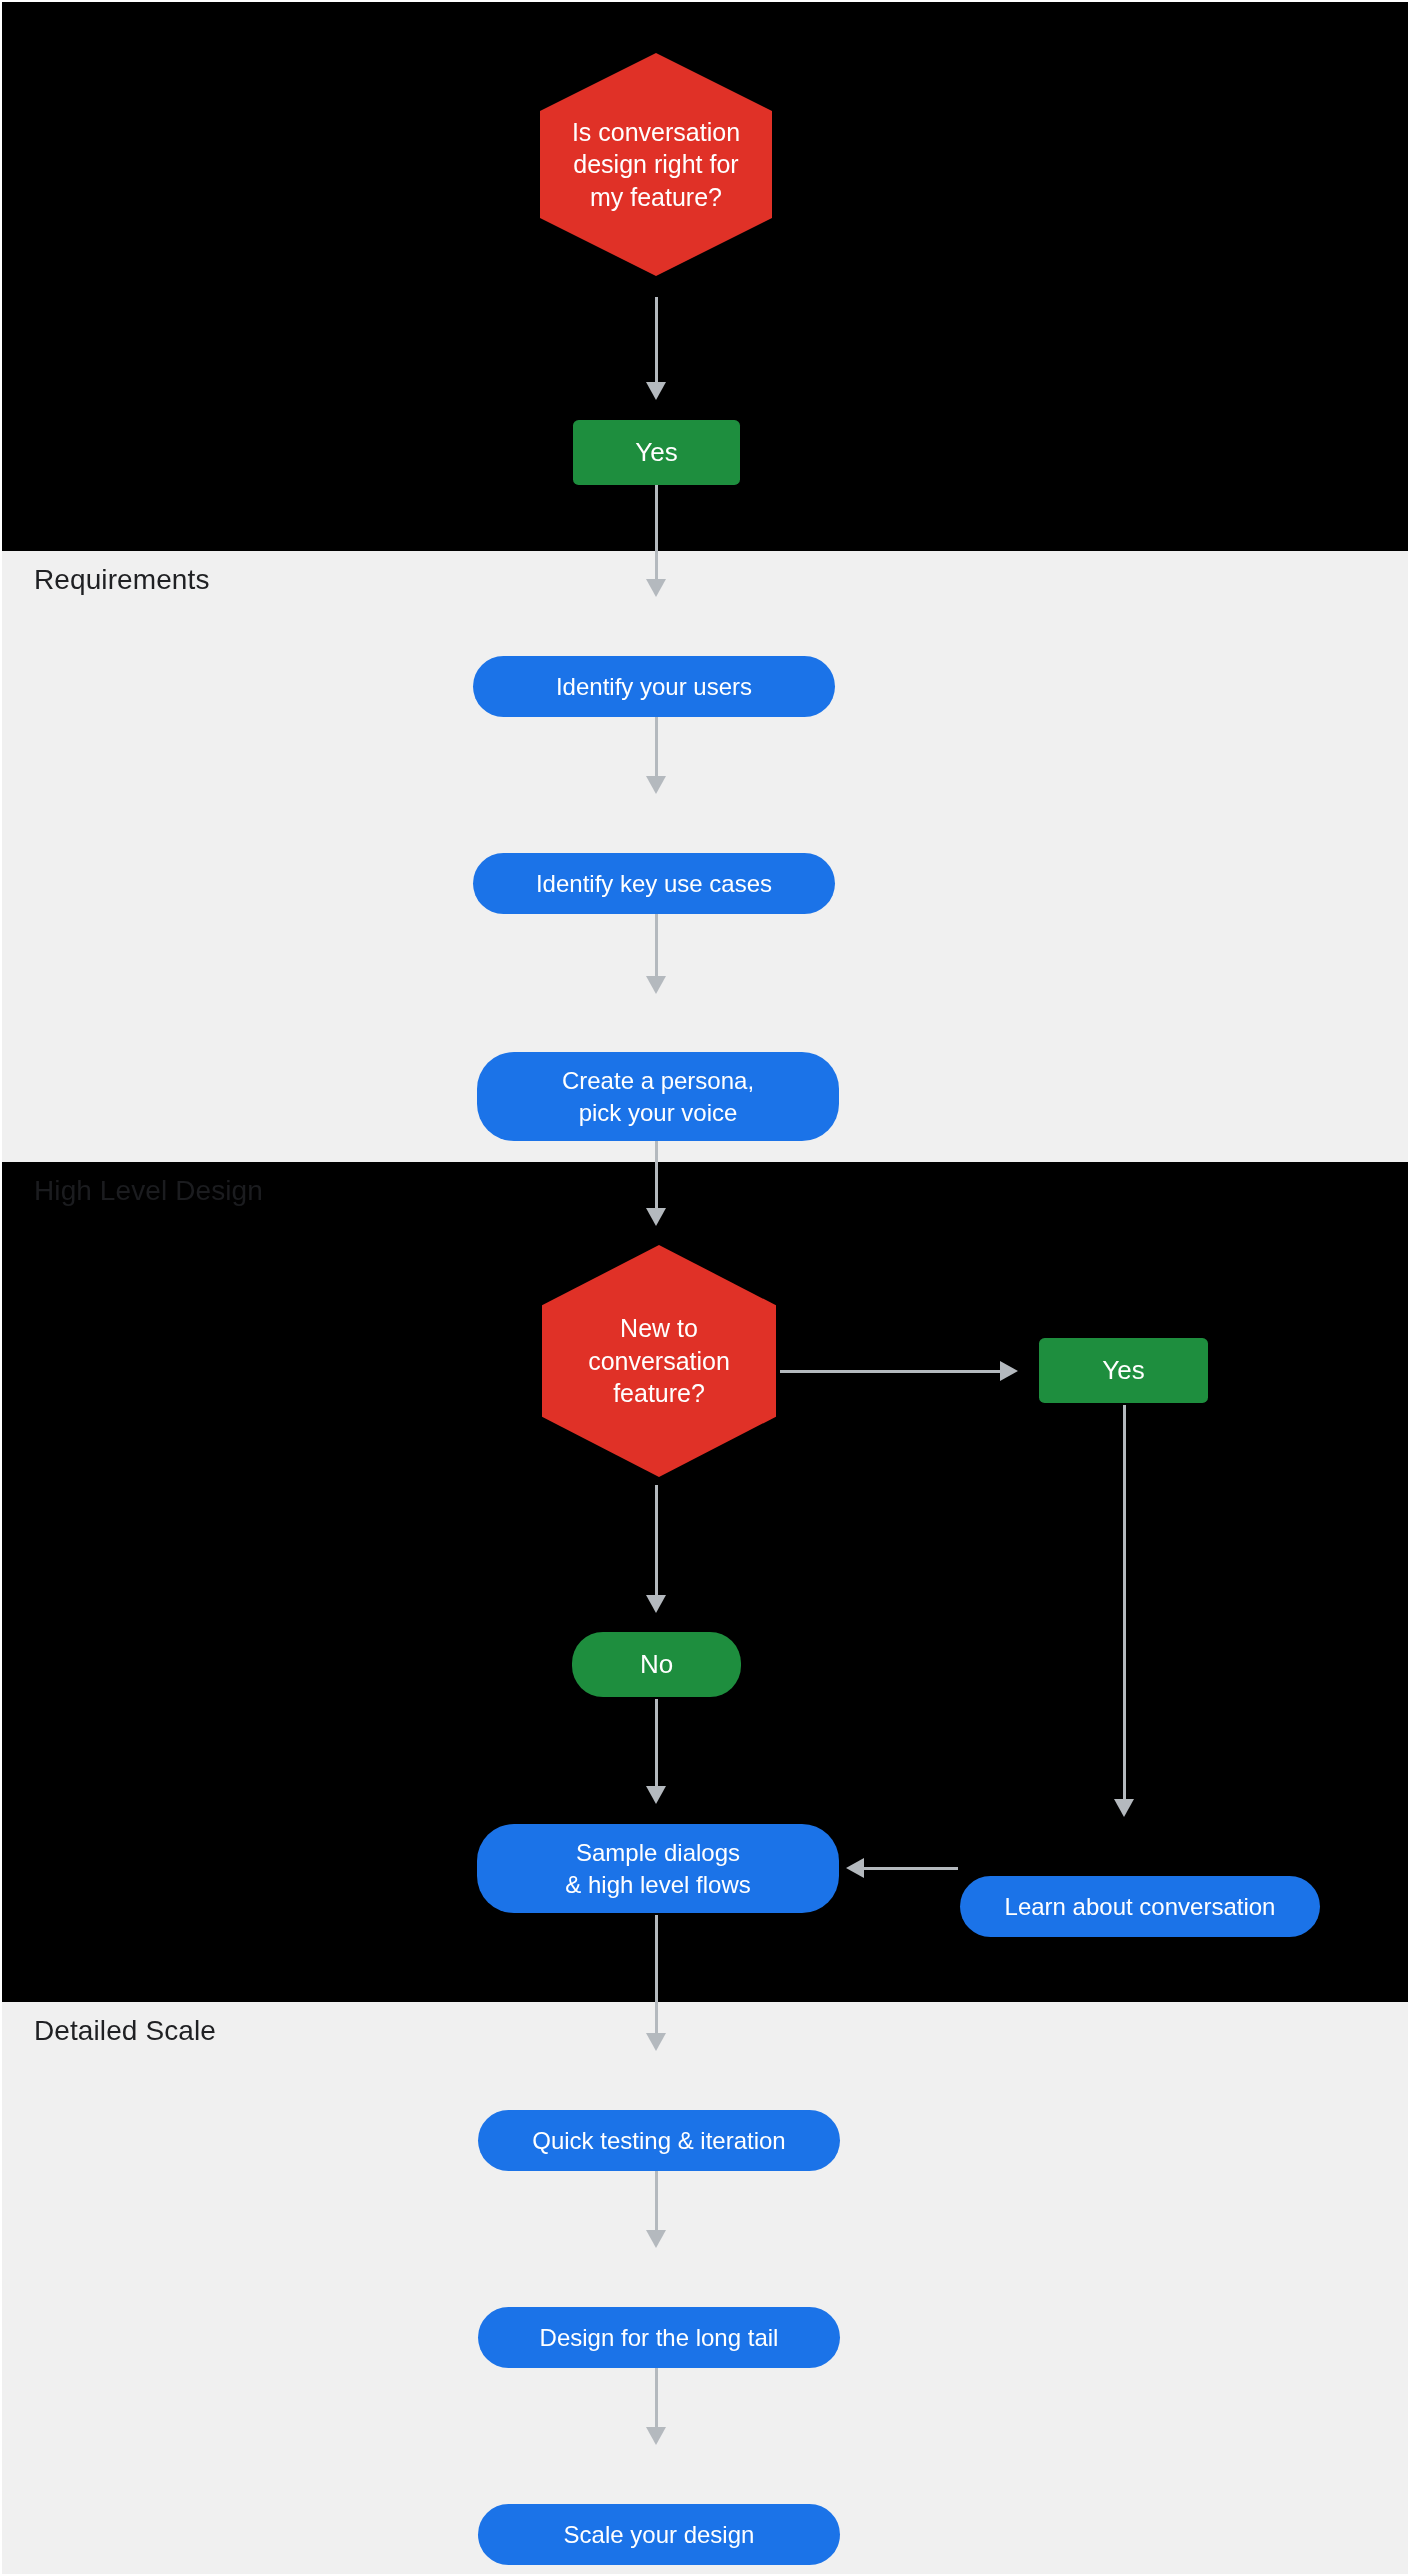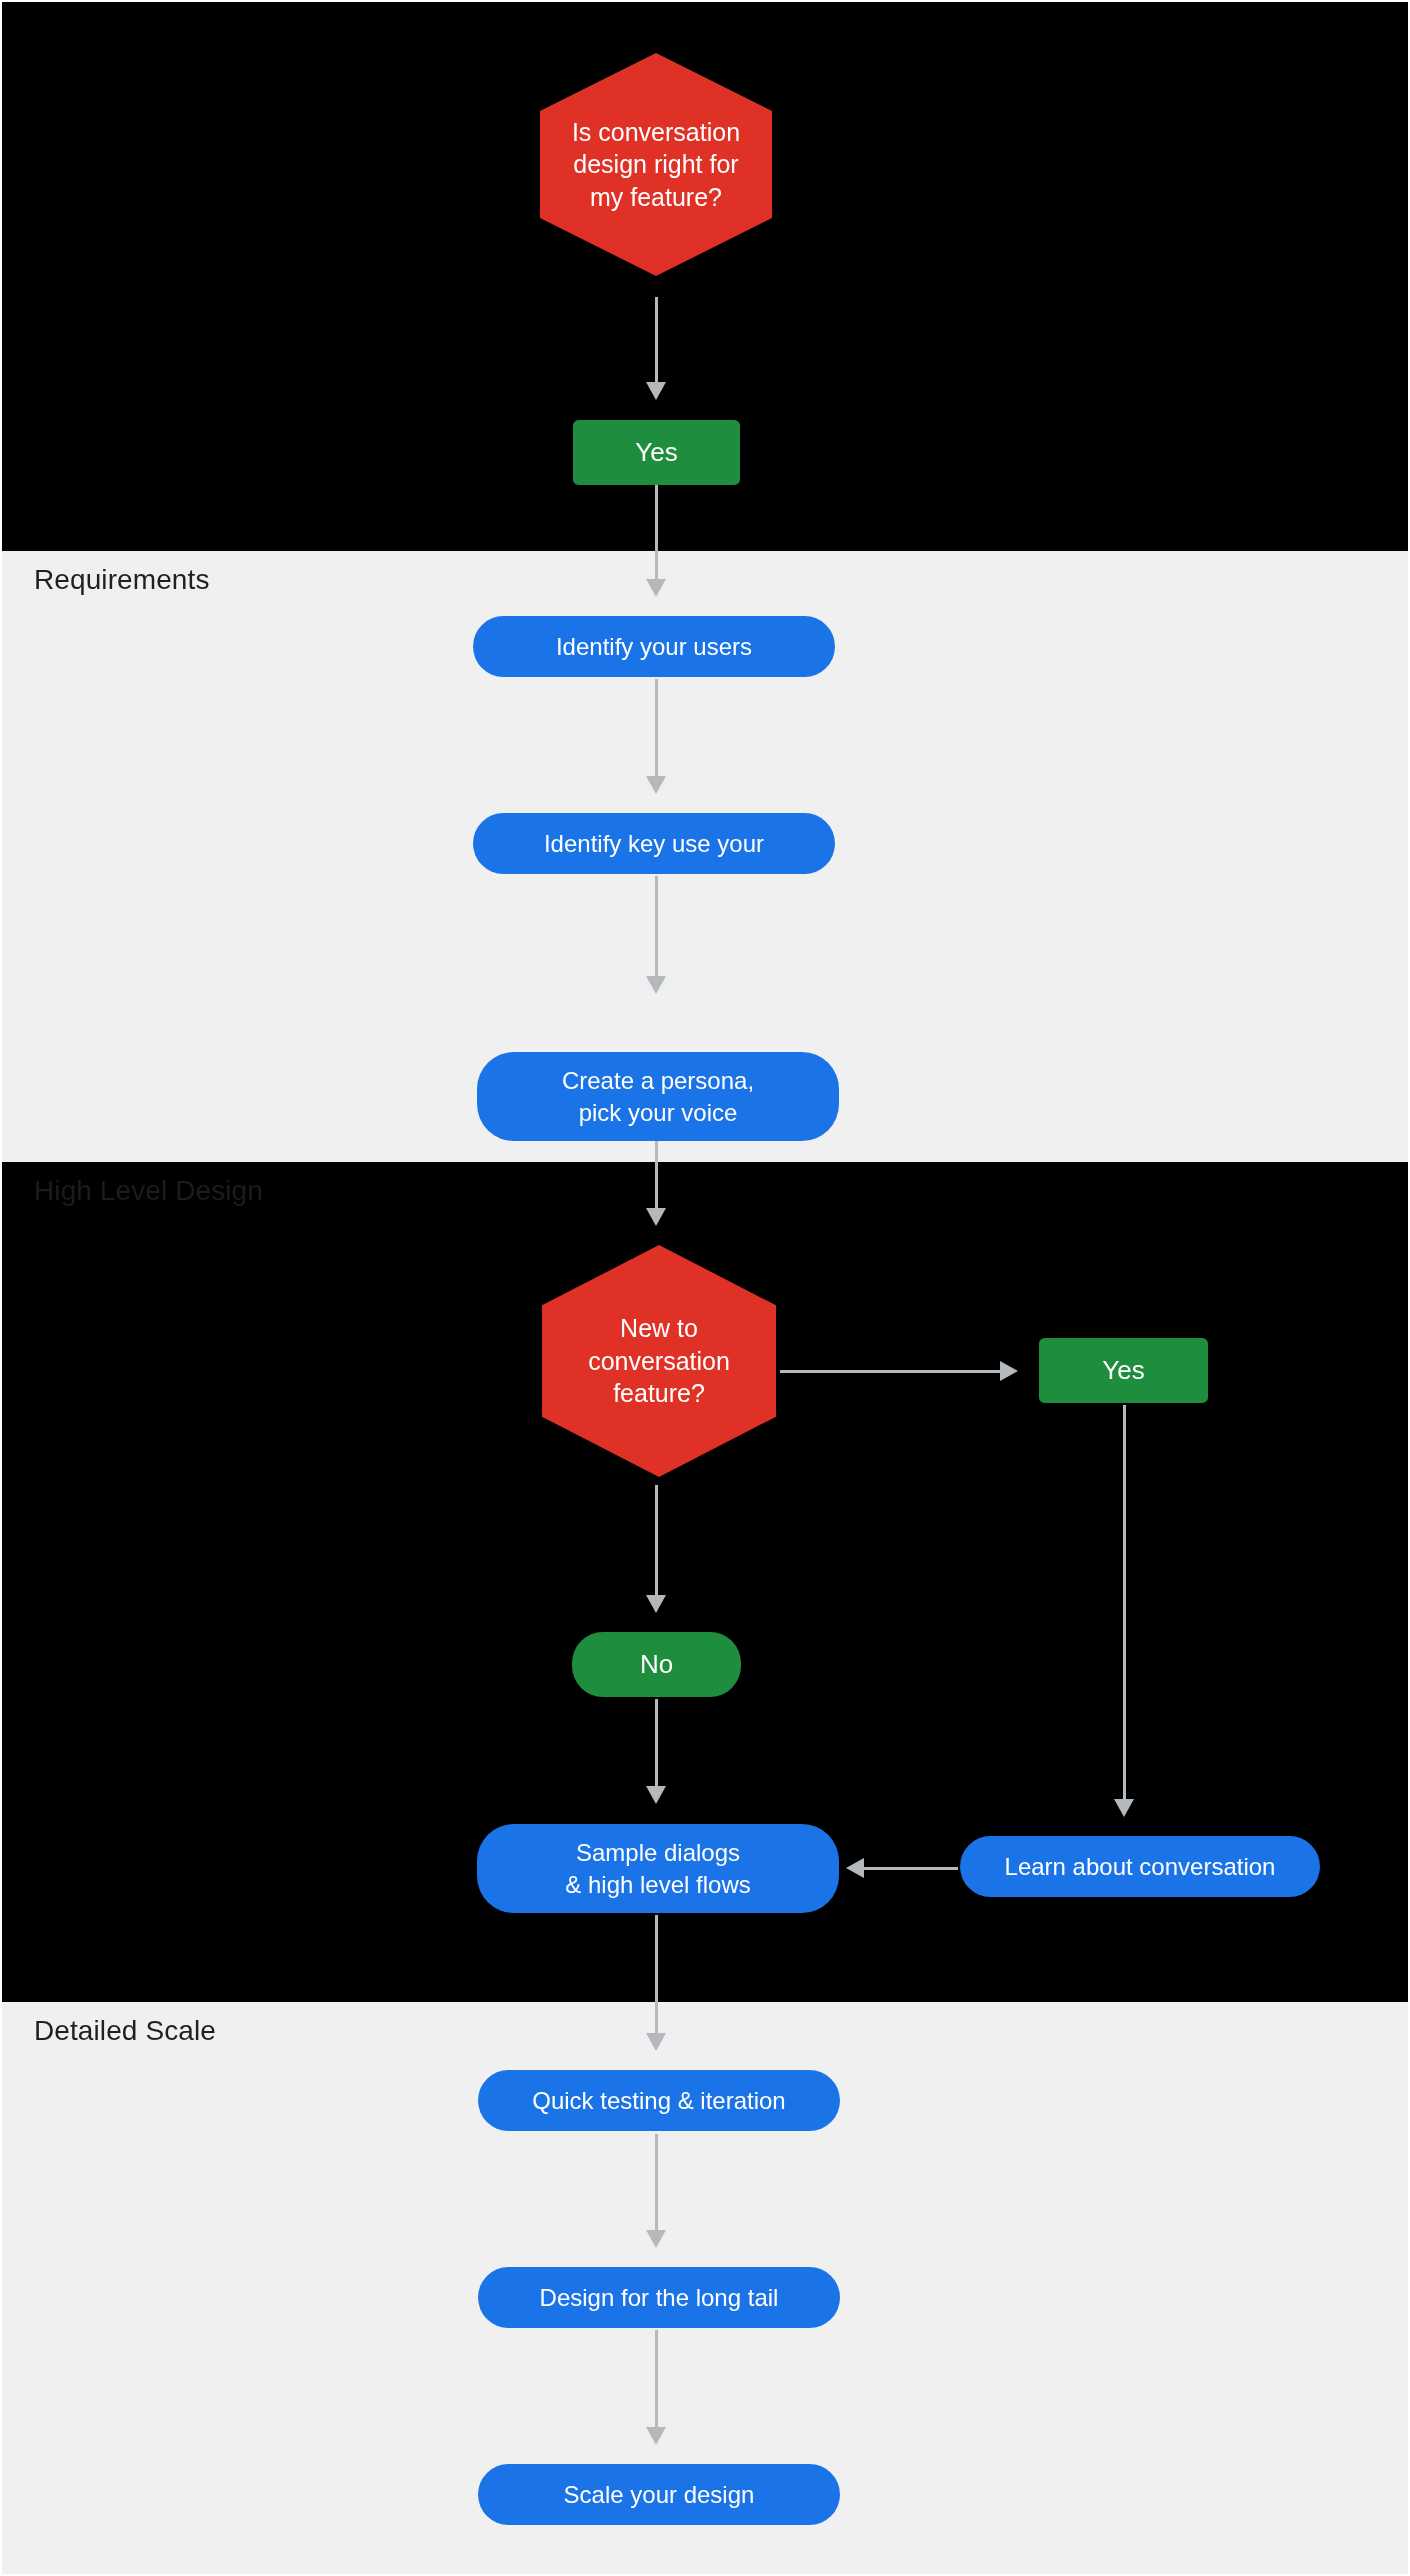--- a/index.html
+++ b/index.html
@@ -60,21 +60,21 @@
     font-size:26px;
     font-weight:400;
   }
 
   
   .blue{
     background:#1b73e8;
     font-size:24px;
     font-weight:400;
   }
-  .blue.pill{border-radius:927px;}
+  .blue.pill{border-radius:927px;margin-top:40px;}
   .blue.soft{border-radius:37px;}
 
   
   .conn{position:absolute;background:#b4b9be;}
   .conn.v{width:2.8px;}
   .conn.h{height:2.8px;}
 
   .arrowhead{position:absolute;width:0;height:0;}
   .arrowhead.down{
     border-left:10.2px solid transparent;
@@ -154,21 +154,21 @@
     </div>
     <div>
       <div class="conn v" style="left: 653px; top: 2328px; height: 98px;"></div>
       <div class="arrowhead down" style="left: 644px; top: 2425px;"></div>
     </div>
     <div class="node hex" style="left: 538px; top: 51px; width: 232px; height: 223px;">Is conversation
 design right for
 my feature?</div>
     <div class="node green" style="left: 571px; top: 418px; width: 167px; height: 65px;">Yes</div>
     <div class="node blue pill" style="left: 471px; top: 614px; width: 362px; height: 61px;">Identify your users</div>
-    <div class="node blue pill" style="left: 471px; top: 811px; width: 362px; height: 61px;">Identify key use your</div>
+    <div class="node blue pill" style="left: 471px; top: 811px; width: 362px; height: 61px;">Identify key use cases</div>
     <div class="node blue soft" style="left: 475px; top: 1050px; width: 362px; height: 89px;">Create a persona,
 pick your voice</div>
     <div class="node hex" style="left: 540px; top: 1243px; width: 234px; height: 232px;">New to
 conversation
 feature?</div>
     <div class="node green" style="left: 1037px; top: 1336px; width: 169px; height: 65px;">Yes</div>
     <div class="node green" style="left: 570px; top: 1630px; width: 169px; height: 65px; border-radius: 31px;">No</div>
     <div class="node blue pill" style="left: 958px; top: 1834px; width: 360px; height: 61px;">Learn about conversation</div>
     <div class="node blue soft" style="left: 475px; top: 1822px; width: 362px; height: 89px;">Sample dialogs
 &amp; high level flows</div>

